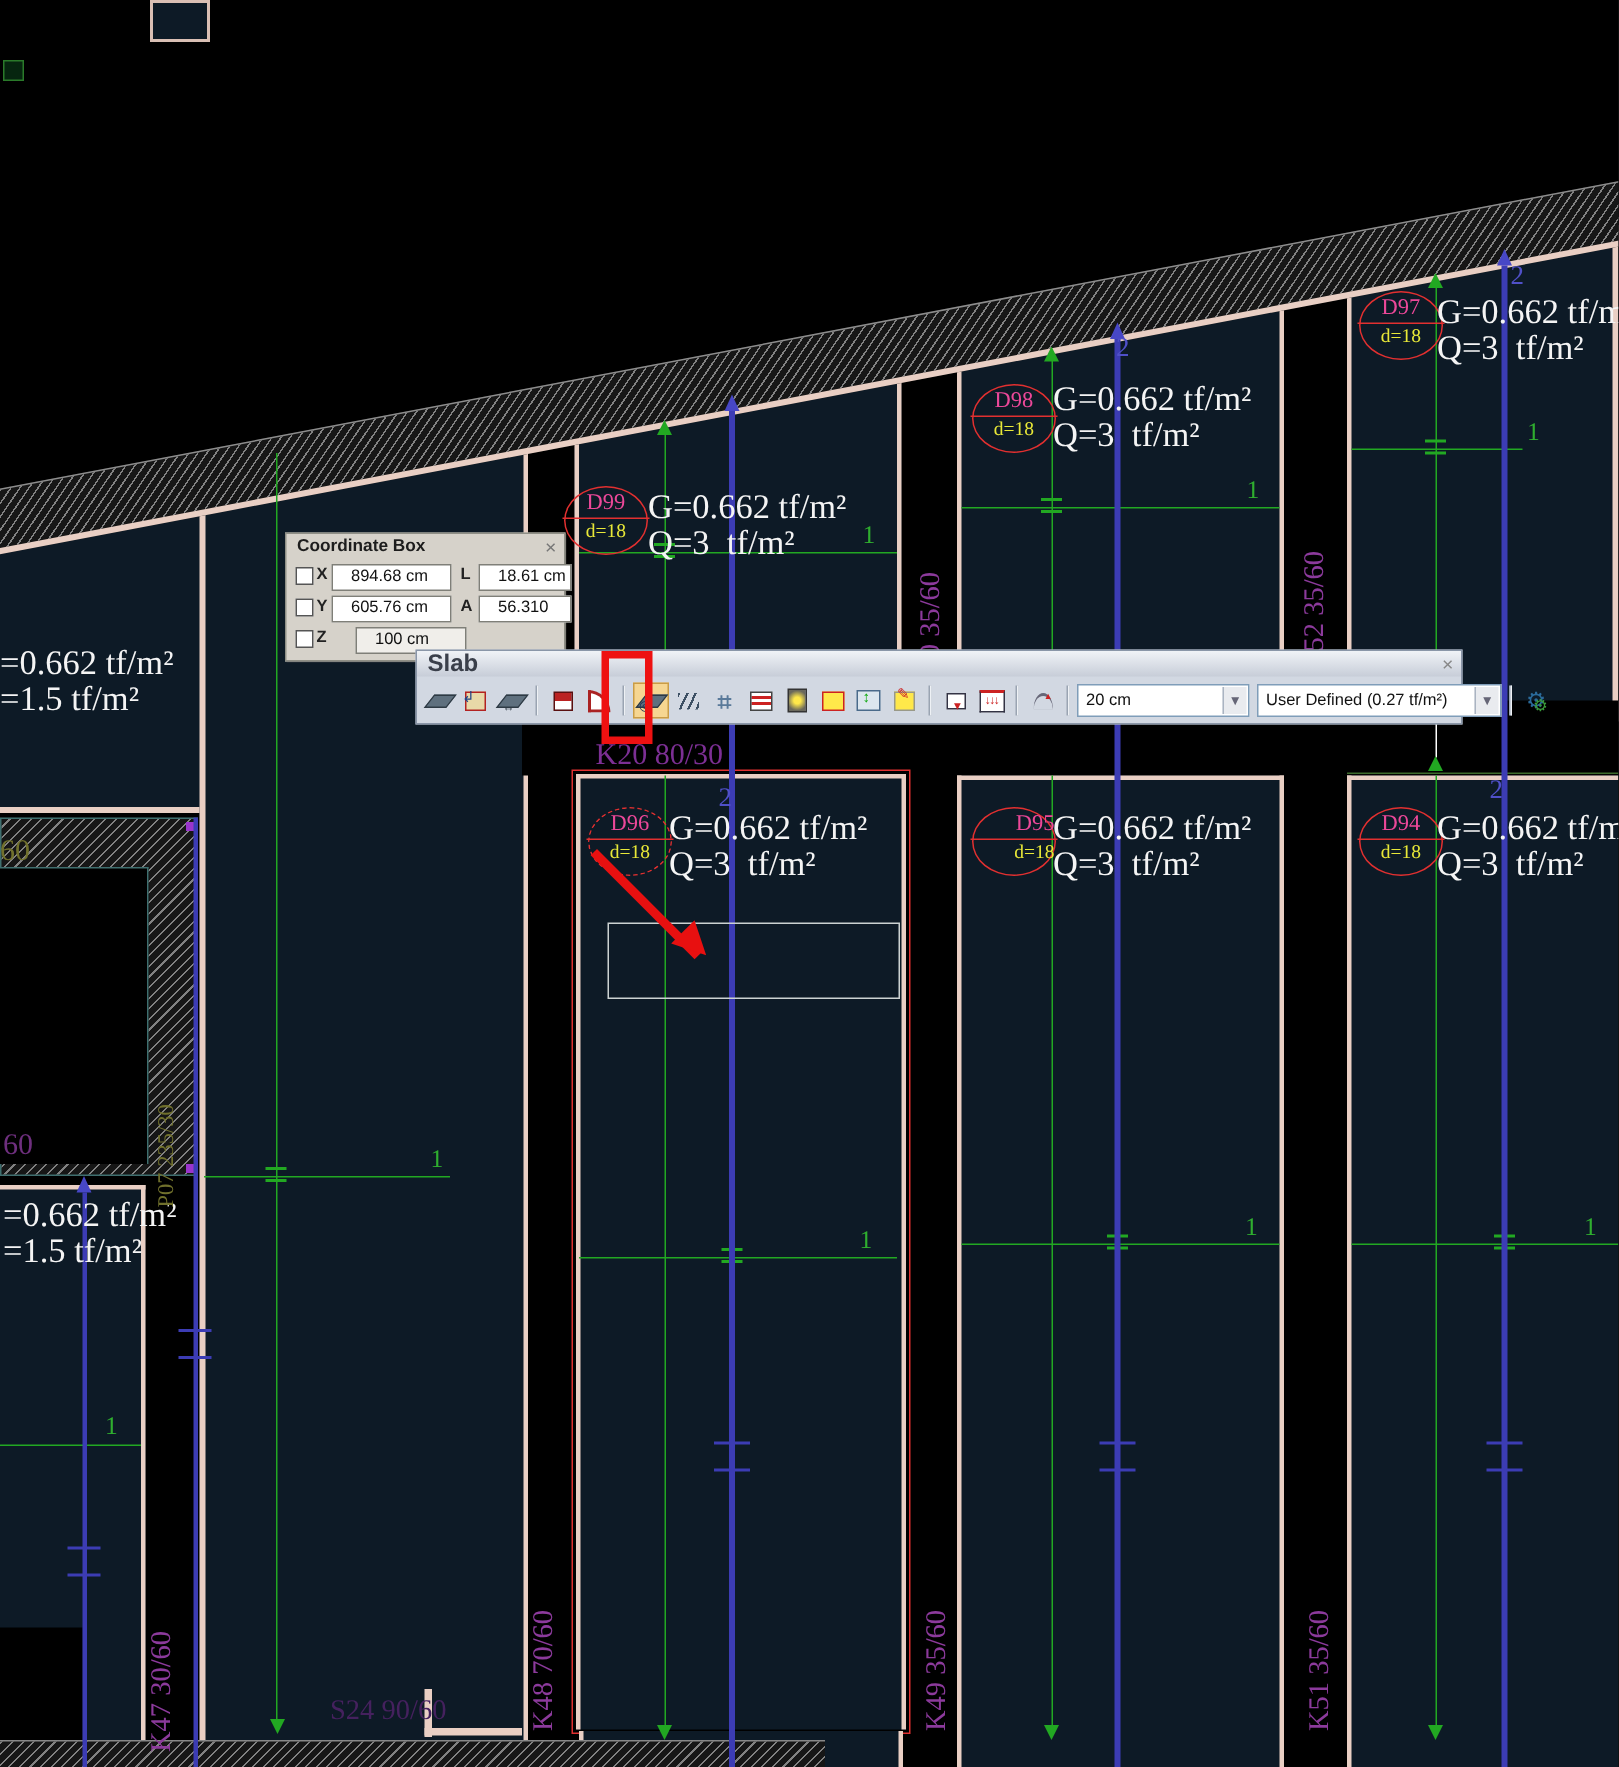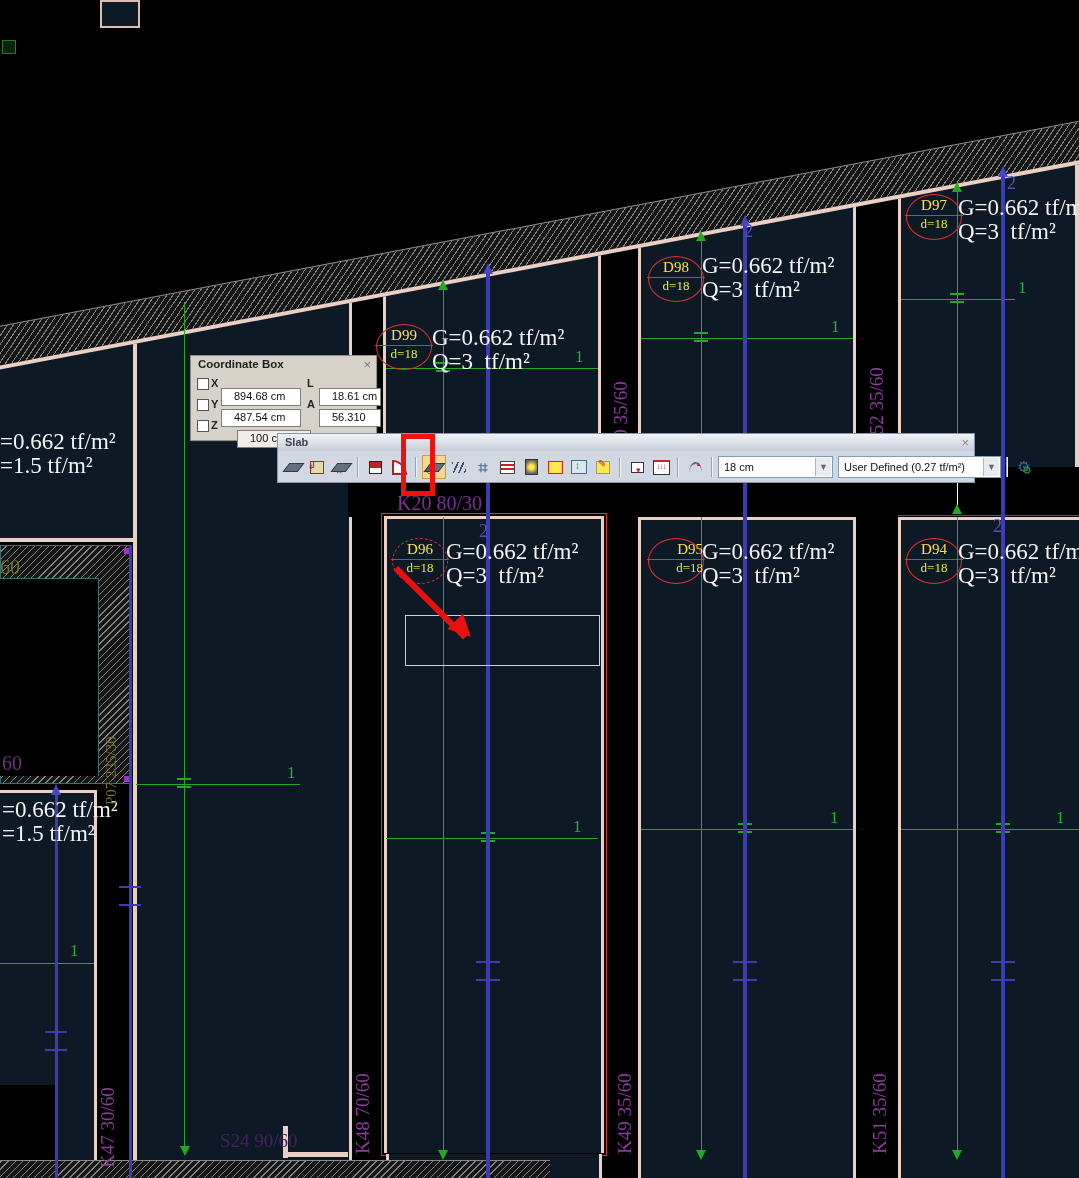--- a/index.html
+++ b/index.html
@@ -21,21 +21,21 @@
   .hatch{background-color:#161616;background-image:repeating-linear-gradient(-45deg,rgba(165,165,165,.75) 0 1px,transparent 1px 5px);}
   .bandline{position:absolute;left:-40px;top:334px;width:1340px;height:38px;
             border-bottom:4px solid #e9cfc4;border-top:1px solid #8d8d8d;
             transform:rotate(-10.76deg);transform-origin:0 38px;
             background-color:#161616;background-image:repeating-linear-gradient(-45deg,rgba(165,165,165,.75) 0 1px,transparent 1px 5px);}
   .blackout{position:absolute;left:-40px;top:-566px;width:1340px;height:900px;background:#000;
             transform:rotate(-10.76deg);transform-origin:0 900px;}
   
   .slab-ellipse{position:absolute;width:54px;height:44px;border:1px solid #e23030;border-radius:50%;
                 text-align:center;color:#efef3a;}
-  .slab-ellipse .sid{display:block;font-size:15px;line-height:20px;color:#fde047;}
+  .slab-ellipse .sid{display:block;font-size:15px;line-height:20px;color:#ec4899;}
   .slab-ellipse .sd{display:block;font-size:13px;line-height:18px;color:#e8e838;}
   .slab-ellipse .mid{position:absolute;left:-2px;right:-2px;top:20px;height:1px;background:#e23030;}
   .loadtxt{position:absolute;color:#f4f4f4;font-size:23px;line-height:24px;white-space:pre;}
   .ptxt{position:absolute;color:#8c3a9c;font-size:19px;white-space:pre;}
   .vtext{writing-mode:vertical-rl;transform:rotate(180deg);}
   .one{position:absolute;color:#2fae2f;font-size:17px;}
   .two{position:absolute;color:#5050c8;font-size:18px;}
   .brk{position:absolute;width:14px;height:16px;}
   .brk i{position:absolute;left:0;width:14px;height:2px;background:#22a822;}
   .brk i.t{top:2px}.brk i.b{top:10px}
@@ -43,25 +43,25 @@
   
   .win{position:absolute;background:#d6d2ca;border:1px solid #8f8f86;box-shadow:1px 1px 0 #55555533;
        font-family:"Liberation Sans","DejaVu Sans",sans-serif;}
   .win .ttl{height:17px;line-height:17px;font-size:11.5px;font-weight:bold;color:#1d1d1d;padding-left:7px;}
   .closex{position:absolute;top:2px;right:5px;font-size:13px;line-height:13px;color:#777;cursor:pointer;
           font-family:"Liberation Sans",sans-serif;}
   .cbrow{position:absolute;height:21px;}
   .chk{position:absolute;left:6px;top:3px;width:10px;height:10px;background:#fff;border:1px solid #555;}
   .axlbl{position:absolute;left:20px;top:2px;font-size:11px;font-weight:bold;color:#222;}
   .fld{position:absolute;height:15px;background:#fff;border:1px solid #7f7f78;font-size:11px;color:#111;
-       padding:1px 0 0 12px;margin-top:12px;}
+       padding:1px 0 0 12px;}
   .tbar{position:absolute;left:277px;top:433px;width:696px;height:48px;background:#d2d8e2;
         border:1px solid #8a96a8;font-family:"Liberation Sans","DejaVu Sans",sans-serif;z-index:47;}
   .tbar .ttl2{height:17px;line-height:17px;background:linear-gradient(#f0f3f7,#c7cdd8);
-        font-size:11px;font-weight:bold;color:#3a3f4a;padding-left:7px;}
+        font-size:16px;font-weight:bold;color:#3a3f4a;padding-left:7px;}
   .icons{position:absolute;left:4px;top:20px;height:26px;display:flex;align-items:center;gap:2px;}
   .tbi{width:22px;height:22px;display:flex;align-items:center;justify-content:center;position:relative;flex:0 0 auto;}
   .sep{width:1px;height:20px;background:#9aa4b2;border-right:1px solid #eef1f5;margin:0 3px;flex:0 0 auto;}
   .para{width:13px;height:7px;background:#5f707e;border:1px solid #2e3a44;transform:skewX(-38deg);}
   .pressed{background:#f6d691;border:1px solid #c99c46;}
   .combo{height:20px;background:#fff;border:1px solid #7f9db9;position:relative;display:flex;align-items:center;
          font-size:11px;color:#111;padding-left:5px;flex:0 0 auto;}
   .combo .da{position:absolute;right:1px;top:1px;bottom:1px;width:15px;background:#e9ebef;border-left:1px solid #aab4c2;
          color:#667;font-size:9px;display:flex;align-items:center;justify-content:center;}
   .redrect{position:absolute;left:401px;top:434px;width:24px;height:52px;border:5px solid #ee1111;z-index:48;}
@@ -279,21 +279,21 @@
     <div class="cbrow" style="left:0;top:19px;width:185px;">
       <span class="chk"></span>
       <span class="axlbl">X</span>
       <span class="fld" style="left:30px;top:1px;width:66px;">894.68 cm</span>
       <span class="axlbl" style="left:116px;">L</span>
       <span class="fld" style="left:128px;top:1px;width:48px;">18.61 cm</span>
     </div>
     <div class="cbrow" style="left:0;top:40px;width:185px;">
       <span class="chk"></span>
       <span class="axlbl">Y</span>
-      <span class="fld" style="left:30px;top:1px;width:66px;">487.54 cm</span>
+      <span class="fld" style="left:30px;top:1px;width:66px;">605.76 cm</span>
       <span class="axlbl" style="left:116px;">A</span>
       <span class="fld" style="left:128px;top:1px;width:48px;">56.310</span>
     </div>
     <div class="cbrow" style="left:0;top:61px;width:185px;">
       <span class="chk"></span>
       <span class="axlbl">Z</span>
       <span class="fld" style="left:46px;top:1px;width:60px;background:#f0eeea;">100 cm</span>
     </div>
   </div>
 
@@ -355,21 +355,21 @@
       <span class="tbi">
           <span style="width:15px;height:12px;background:#fff;border:1px solid #334;border-top:2px solid #c22;color:#c22;font-size:8px;letter-spacing:-1px;line-height:10px;text-align:center;">↓↓↓</span>
         </span>
       <span class="sep"></span>
       <span class="tbi">
           <span style="width:13px;height:9px;border-top:2px solid #667;border-radius:50% 50% 0 0/100% 100% 0 0;"></span>
           <span style="position:absolute;left:13px;top:4px;color:#c22;font-size:7px;">▴</span>
         </span>
       <span class="sep"></span>
       <span class="combo" style="width:108px;">
-        <span>18 cm</span>
+        <span>20 cm</span>
         <span class="da">▼</span>
       </span>
       <span class="combo" style="width:156px;margin-left:3px;">
         <span>User Defined  (0.27 tf/m²)</span>
         <span class="da">▼</span>
       </span>
       <span class="sep"></span>
       <span class="tbi">
           <span style="color:#2a6a9a;font-size:15px;">⚙</span>
           <span style="position:absolute;left:9px;top:8px;color:#3a9a3a;font-size:11px;">⚙</span>

